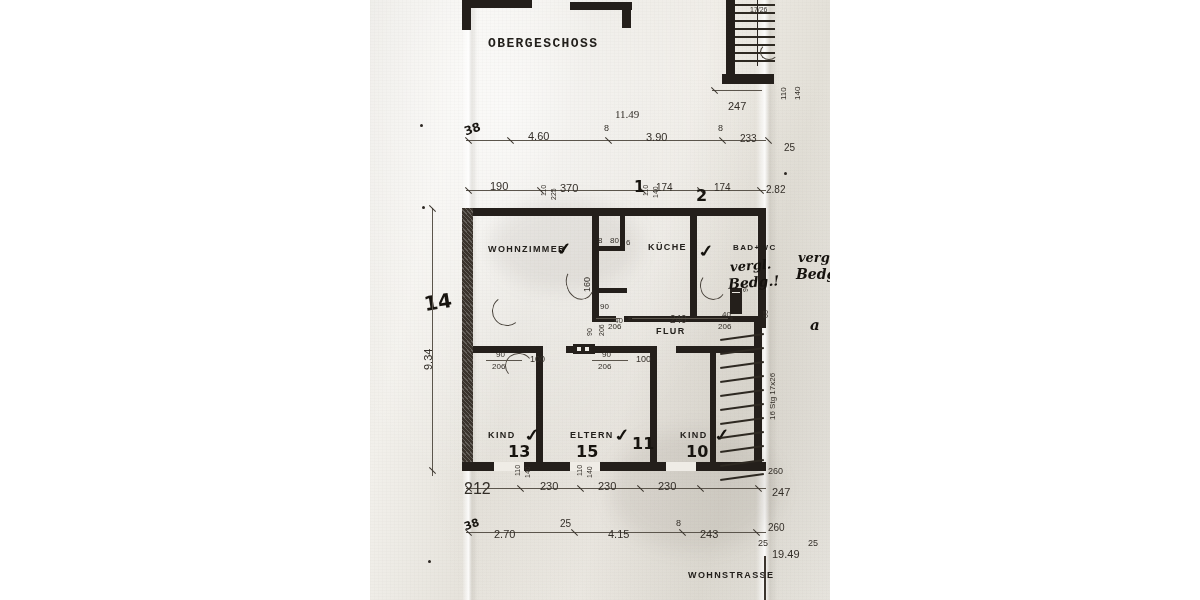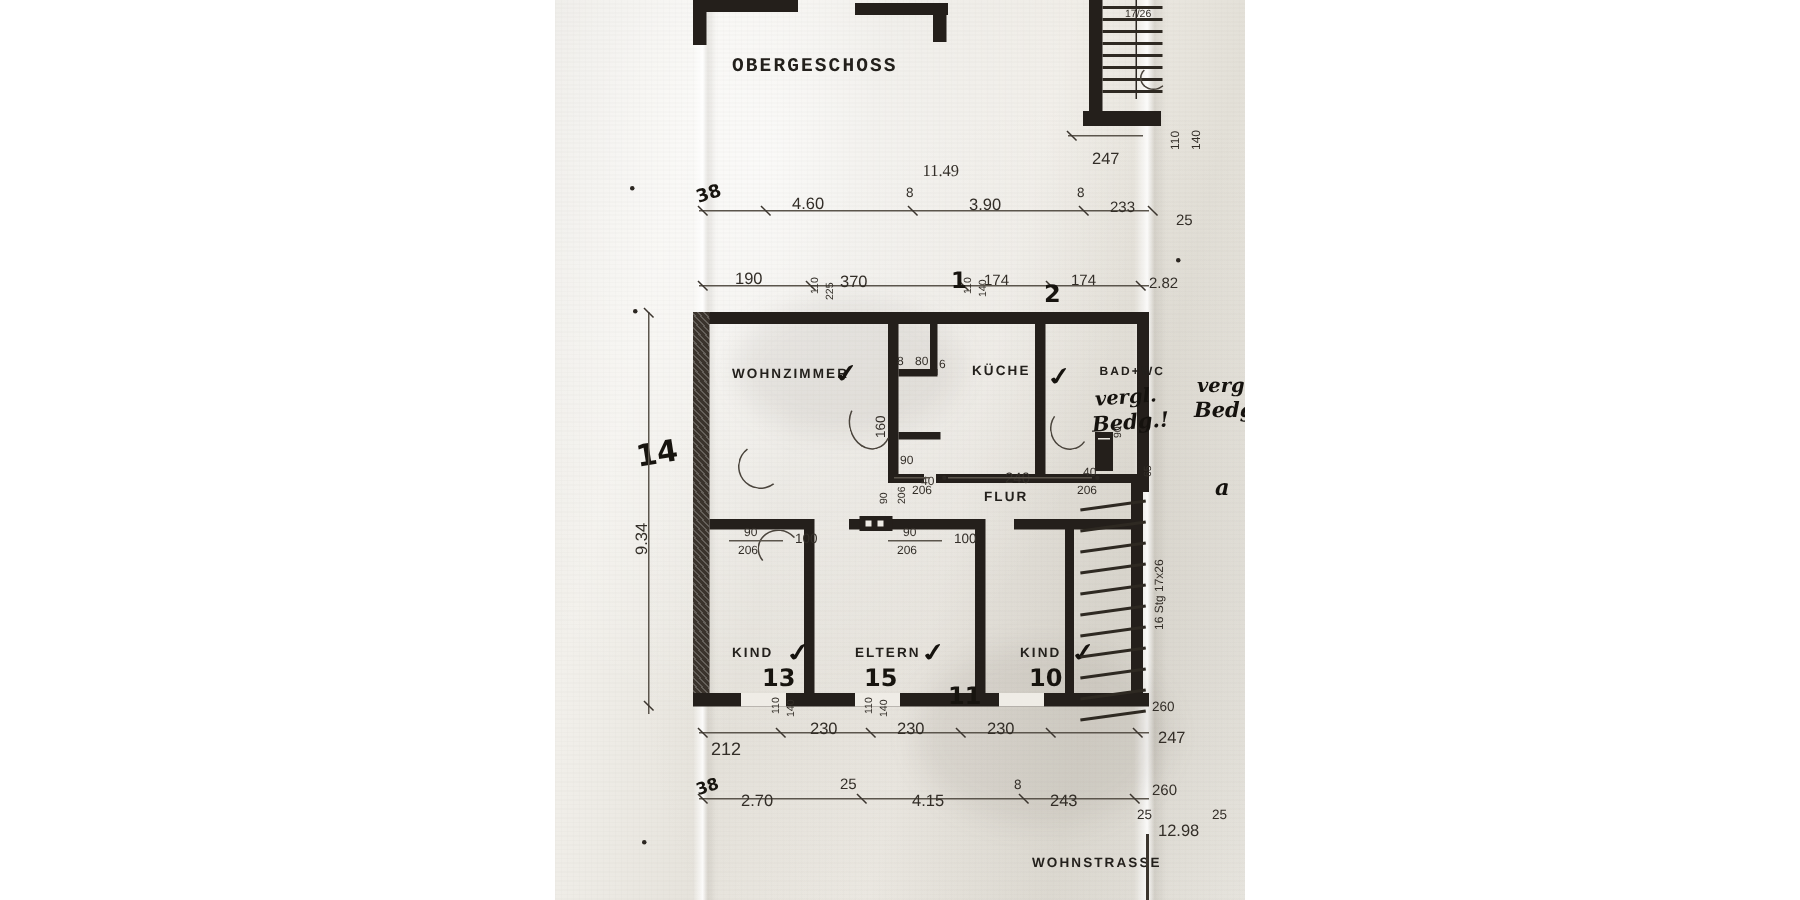--- a/index.html
+++ b/index.html
@@ -185,21 +185,21 @@
 
     <div class="txt stencil" style="left:286px;top:326px;font-size:9px;">FLUR</div>
 
     <div class="txt stencil" style="left:118px;top:430px;font-size:9px;">KIND</div>
     <div class="check" style="left:156px;top:426px;">✓</div>
     <div class="txt hand" style="left:138px;top:442px;font-size:16px;">13</div>
 
     <div class="txt stencil" style="left:200px;top:430px;font-size:9px;">ELTERN</div>
     <div class="check" style="left:246px;top:426px;">✓</div>
     <div class="txt hand" style="left:206px;top:442px;font-size:16px;">15</div>
-    <div class="txt hand" style="left:262px;top:454px;font-size:16px;">11</div>
+    <div class="txt hand" style="left:262px;top:434px;font-size:16px;">11</div>
 
     <div class="txt stencil" style="left:310px;top:430px;font-size:9px;">KIND</div>
     <div class="check" style="left:346px;top:426px;">✓</div>
     <div class="txt hand" style="left:316px;top:442px;font-size:16px;">10</div>
 
     <div class="txt script" style="left:360px;top:258px;font-size:13px;transform:rotate(-4deg);">vergl.</div>
     <div class="txt script" style="left:358px;top:274px;font-size:14px;transform:rotate(-4deg);">Bedg.!</div>
     <div class="txt script" style="left:428px;top:250px;font-size:13px;">vergl.</div>
     <div class="txt script" style="left:426px;top:266px;font-size:14px;">Bedg.!</div>
     <div class="txt script" style="left:440px;top:316px;font-size:15px;">a</div>
@@ -255,21 +255,21 @@
     <div class="txt num vert" style="left:398px;top:420px;font-size:8px;">16 Stg 17x26</div>
 
     <div class="dimline" style="left:96px;top:488px;width:300px;"></div>
     <div class="tick" style="left:94px;top:488px;"></div>
     <div class="tick" style="left:146px;top:488px;"></div>
     <div class="tick" style="left:206px;top:488px;"></div>
     <div class="tick" style="left:266px;top:488px;"></div>
     <div class="tick" style="left:326px;top:488px;"></div>
     <div class="tick" style="left:384px;top:488px;"></div>
 
-    <div class="txt num" style="left:104px;top:480px;font-size:12px;margin-top:12px;">212</div>
+    <div class="txt num" style="left:94px;top:480px;font-size:16px;">212</div>
     <div class="txt num" style="left:170px;top:480px;font-size:11px;">230</div>
     <div class="txt num" style="left:228px;top:480px;font-size:11px;">230</div>
     <div class="txt num" style="left:288px;top:480px;font-size:11px;">230</div>
 
     <div class="txt num vert" style="left:144px;top:476px;font-size:7px;">110</div>
     <div class="txt num vert" style="left:154px;top:478px;font-size:7px;">140</div>
     <div class="txt num vert" style="left:206px;top:476px;font-size:7px;">110</div>
     <div class="txt num vert" style="left:216px;top:478px;font-size:7px;">140</div>
 
     <div class="dimline" style="left:96px;top:532px;width:300px;"></div>
@@ -281,21 +281,21 @@
     <div class="txt hand" style="left:94px;top:518px;font-size:11px;transform:rotate(-18deg);">38</div>
     <div class="txt num" style="left:124px;top:528px;font-size:11px;">2.70</div>
     <div class="txt num" style="left:190px;top:518px;font-size:10px;">25</div>
     <div class="txt num" style="left:238px;top:528px;font-size:11px;">4.15</div>
     <div class="txt num" style="left:306px;top:518px;font-size:9px;">8</div>
     <div class="txt num" style="left:330px;top:528px;font-size:11px;">243</div>
     <div class="txt num" style="left:388px;top:538px;font-size:9px;">25</div>
     <div class="txt num" style="left:398px;top:522px;font-size:10px;">260</div>
     <div class="txt num" style="left:438px;top:538px;font-size:9px;">25</div>
 
-    <div class="txt num" style="left:402px;top:548px;font-size:11px;">12.98</div>
+    <div class="txt num" style="left:402px;top:548px;font-size:11px;">19.49</div>
 
     <div class="txt num" style="left:402px;top:486px;font-size:11px;">247</div>
     <div class="txt num" style="left:398px;top:466px;font-size:9px;">260</div>
 
     <div class="txt stencil" style="left:318px;top:570px;font-size:9px;">WOHNSTRASSE</div>
     <div class="vline" style="left:394px;top:556px;height:44px;width:2px;background:#3b352e;"></div>
 
     <div class="dot" style="left:50px;top:124px;"></div>
     <div class="dot" style="left:52px;top:206px;"></div>
     <div class="dot" style="left:58px;top:560px;"></div>

